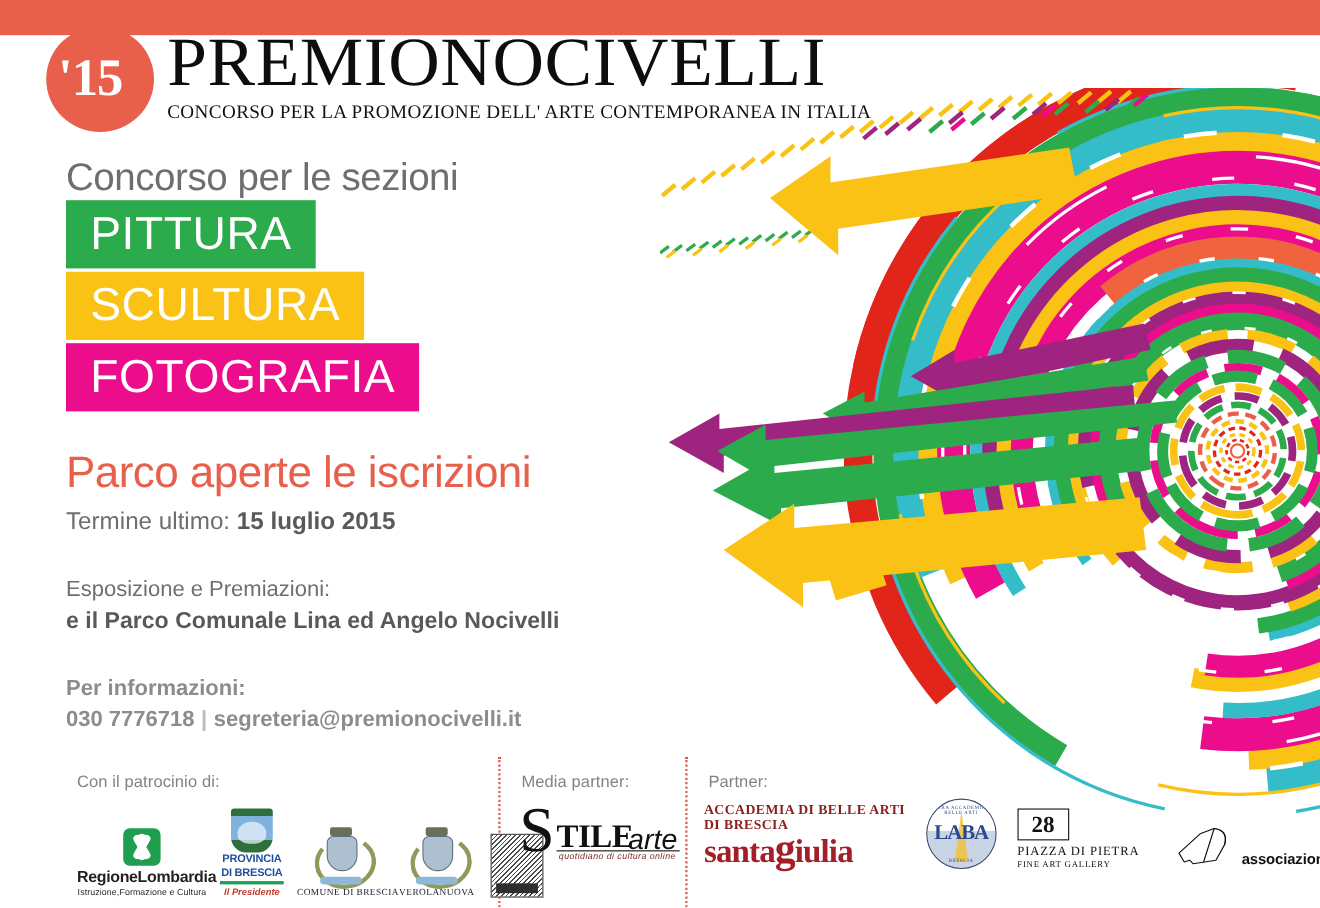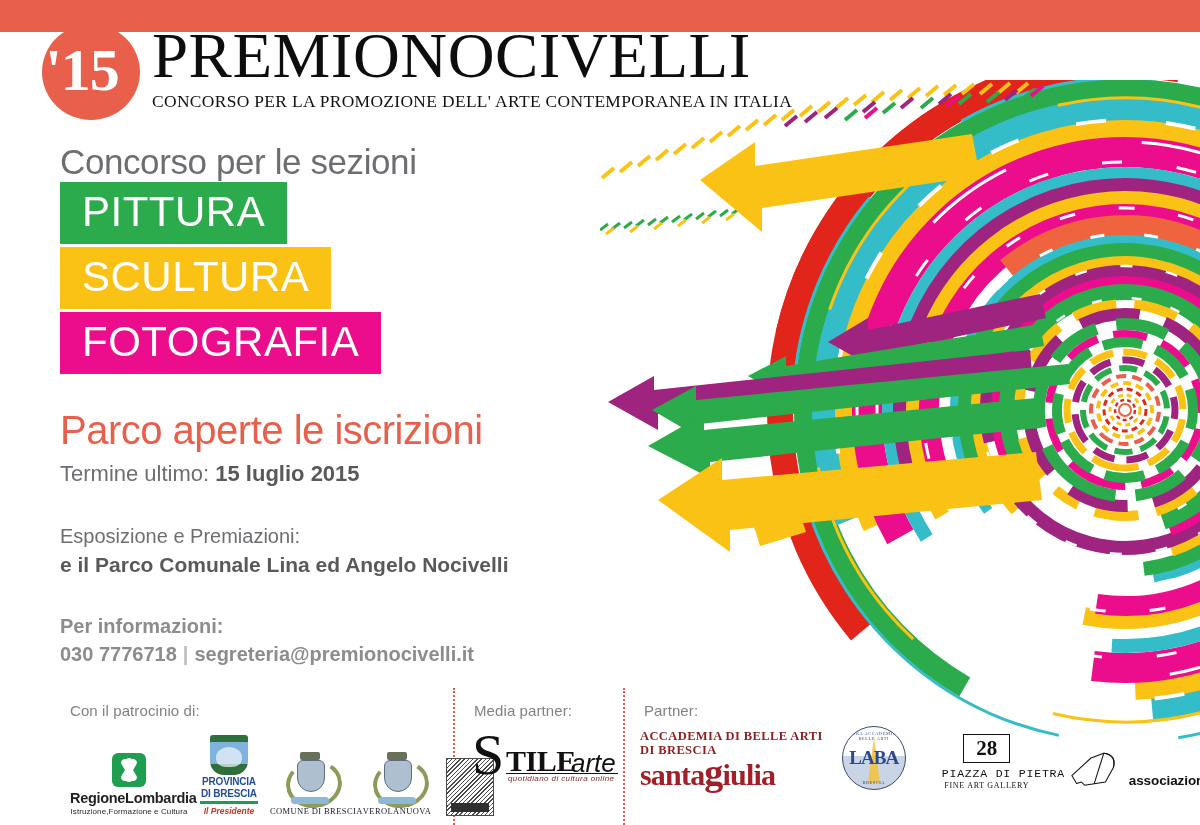--- a/index.html
+++ b/index.html
@@ -37,21 +37,21 @@
     z-index: 7;
   }
   .year-badge span {
     position: absolute;
     left: 0; right: 18px;
     top: 50%;
     transform: translateY(-52%);
     text-align: center;
     color: #ffffff;
     font-family: "Liberation Serif", serif;
-    font-size: 60px;
+    font-size: 48px;
     font-weight: bold;
     letter-spacing: -1px;
   }
 
   
   .masthead {
     position: absolute;
     left: 152px; top: 22px;
     z-index: 8;
   }
@@ -430,39 +430,38 @@
     text-align:center;
     font-size:4.4px;
     letter-spacing:.6px;
     color:#2b4a8b;
     font-family:"Liberation Serif", serif;
   }
   .laba .arc-top { top:4px; }
   .laba .arc-bot { bottom:4px; }
 
   
-  .pdp { text-align: center; }
+  .pdp { }
   .pdp .box28 {
     display: inline-block;
     border: 1.5px solid #111;
     padding: 2px 12px 3px 12px;
     font-family: "Liberation Serif", serif;
     font-size: 21px;
     font-weight: bold;
     line-height: 22px;
     color: #111;
   }
   .pdp .n1 {
-    font-family: Liberation Mono, monospace;
+    font-family: Liberation Serif, serif;
     font-size: 11.5px;
     letter-spacing: .8px;
     color: #111;
     margin-top: 4px;
     white-space: nowrap;
-    margin-left: 17px;
   }
   .pdp .n2 {
     font-family: "Liberation Serif", serif;
     font-size: 8px;
     letter-spacing: .7px;
     color: #111;
     margin-top: 1px;
     white-space: nowrap;
   }
 

